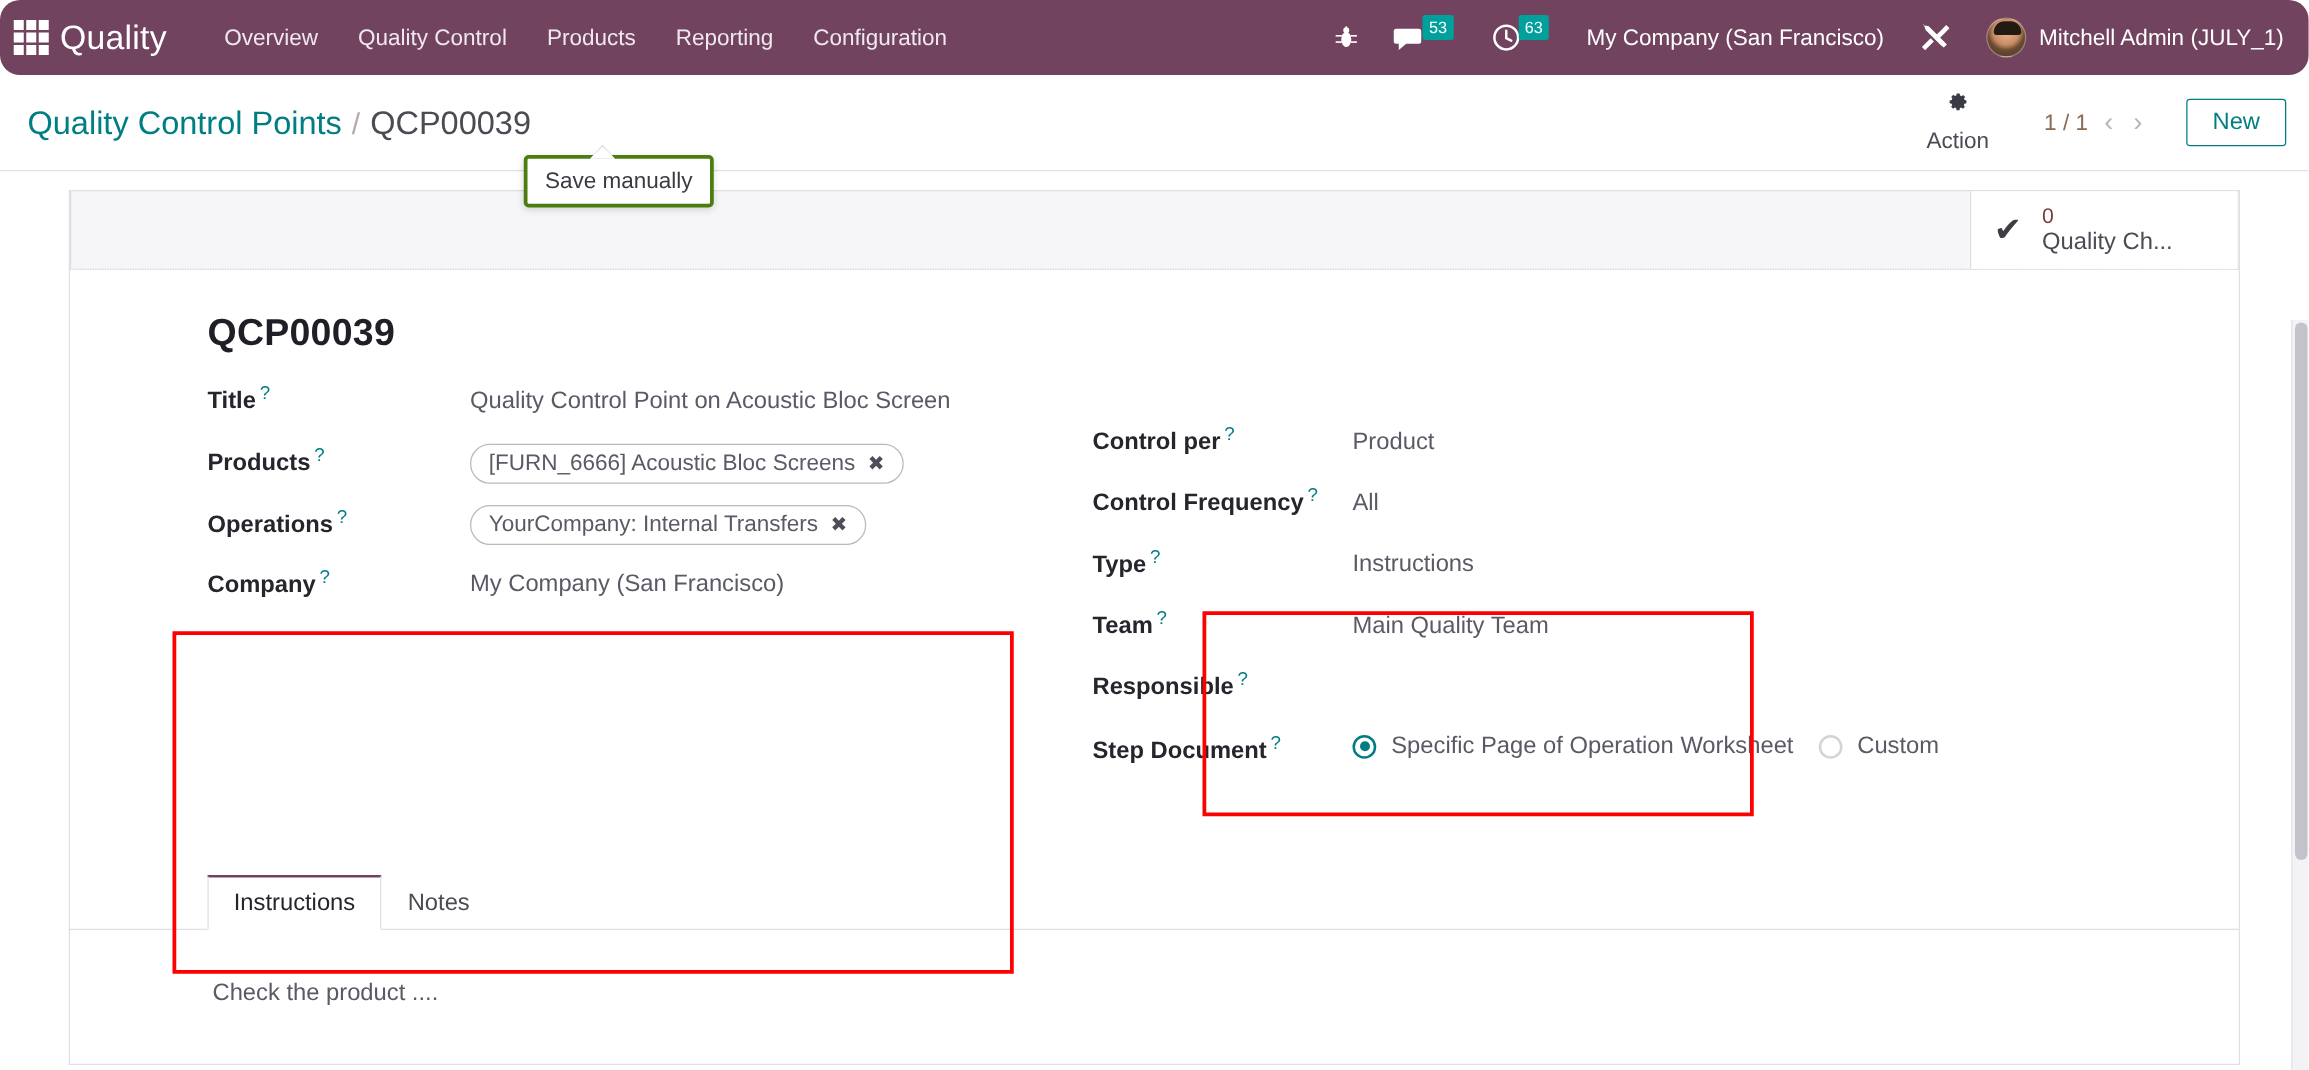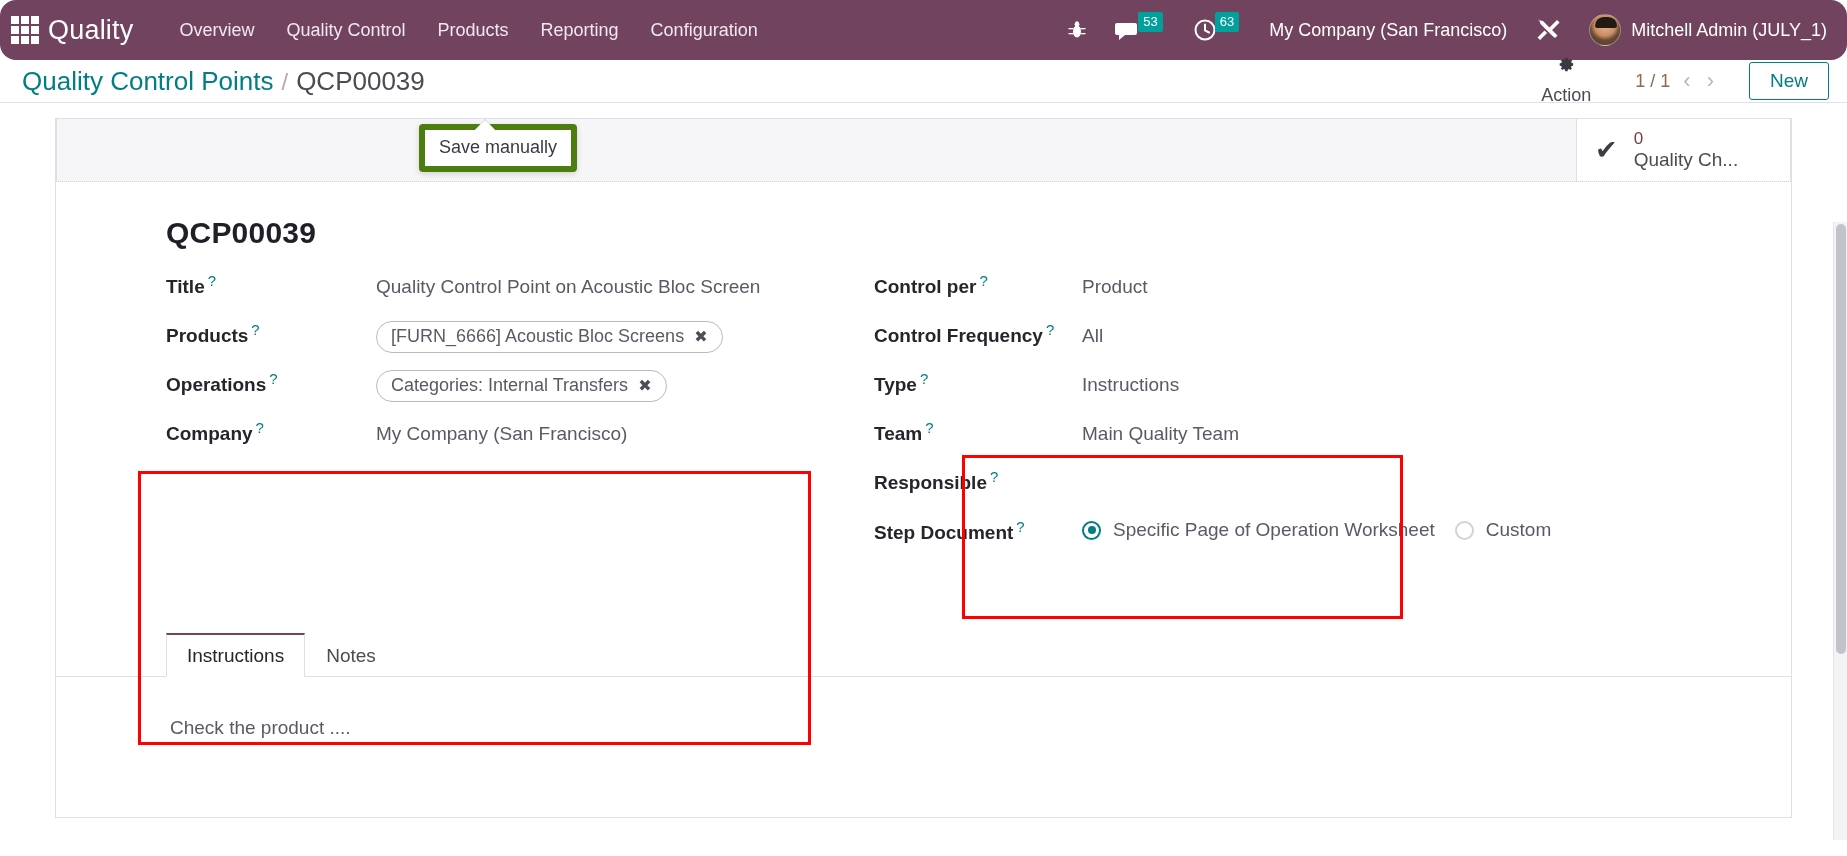--- a/index.html
+++ b/index.html
@@ -91,21 +91,21 @@
     flex: 0 0 auto;
   }
   .avatar::after{
     content:""; position:absolute; left:5px; top:2px; width:22px; height:11px;
     border-radius: 11px 11px 3px 3px; background:#241a14;
   }
   .user-name { font-size: 18px; color: #ffffff; white-space: nowrap; }
 
   
   .control-panel {
-    height: 43px;
+    height: 77px;
     background: #ffffff;
     border-bottom: 1px solid #dee2e6;
     display: flex;
     align-items: center;
     padding: 0 18px 0 22px;
     position: relative;
     z-index: 5;
   }
   .breadcrumb { display: flex; align-items: baseline; gap: 8px; }
   .bc-root {
@@ -142,21 +142,21 @@
     border-radius: 3px;
     cursor: pointer;
     font-family: "Liberation Sans", sans-serif;
   }
 
   
   .tooltip {
     position: absolute;
     left: 419px; top: 124px;
     background: #ffffff;
-    border: 6px solid #4d7c0f;
+    border: 3px solid #4d7c0f;
     border-radius: 4px;
     padding: 7px 14px 8px;
     font-size: 18px;
     color: #3a3a44;
     box-shadow: 0 2px 6px rgba(0,0,0,.14);
     z-index: 40;
     white-space: nowrap;
   }
   .tooltip::before, .tooltip::after {
     content: "";
@@ -227,21 +227,21 @@
   }
 
   
   .form-cols {
     display: flex;
     align-items: flex-start;
     padding-left: 110px;
     position: relative;
   }
   .col { width: 680px; }
-  .col.right { margin-left: 28px; }
+  .col.right { margin-left: 28px; margin-top: 33px; }
   .frow {
     display: flex;
     align-items: baseline;
     min-height: 49px;
     padding: 6px 0;
   }
   .flabel {
     width: 210px;
     flex: 0 0 210px;
     font-size: 19px;
@@ -491,21 +491,21 @@
             </div>
           </div>
 
 
           <div class="frow">
             <div class="flabel">
               <span>Operations</span><span class="qmark">?</span>
             </div>
             <div>
               <span class="tag">
-                <span>Categories: Internal Transfers</span>
+                <span>YourCompany: Internal Transfers</span>
                 <span class="x">✖</span>
               </span>
             </div>
           </div>
 
           <div class="frow">
             <div class="flabel">
               <span>Company</span><span class="qmark">?</span>
             </div>
             <div class="fvalue">My Company (San Francisco)</div>

